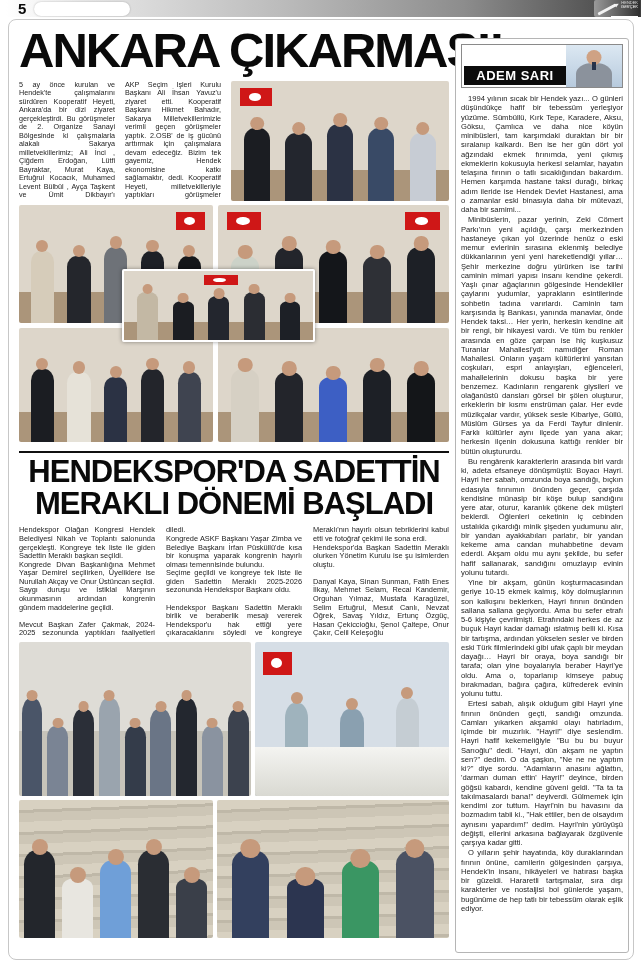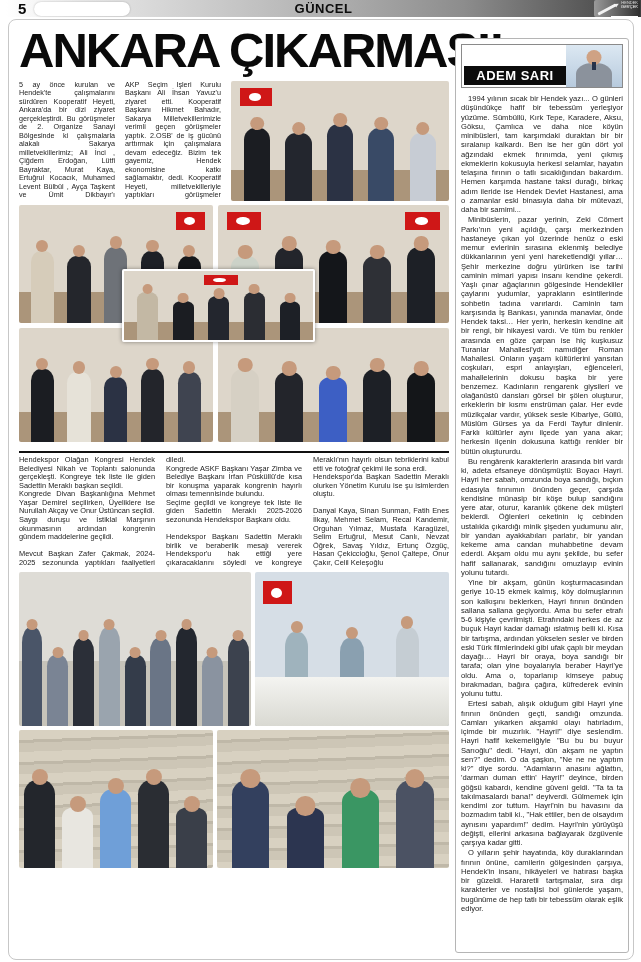--- a/index.html
+++ b/index.html
@@ -95,21 +95,20 @@
   .col-body p{margin:0 0 1px 0;text-indent:7px;}
 </style>
 </head>
 <body>
 
 <div class="page">
 
   <div class="topbar">
     <span class="pageno">5</span>
     <span class="topbar-chip"></span>
-    <span class="section-title">GÜNCEL</span>
     <span class="brand">
       <i class="pen"></i>
       <span class="brand-txt">
         <span class="brand-l1">HENDEK</span>
         <span class="brand-l2">GERÇEK</span>
         <span class="brand-l3">HABER</span>
       </span>
     </span>
   </div>
 
@@ -172,20 +171,24 @@
           <i class="flag flag--center"></i>
         <span class="p" style="background: rgb(195, 184, 164);"></span>
             <span class="p" style="background: rgb(27, 29, 34);"></span>
             <span class="p" style="background: rgb(35, 38, 46);"></span>
             <span class="p" style="background: rgb(43, 45, 51);"></span>
             <span class="p" style="background: rgb(29, 32, 38);"></span>
           </div>
       </div>
 
       <hr class="divider">
+      <div class="h2">
+        <span>HENDEKSPOR'DA SADETTİN</span><br>
+        <span>MERAKLI DÖNEMİ BAŞLADI</span>
+      </div>
 
       <div class="a2-row">
         <div class="a2-col">Hendekspor Olağan Kongresi Hendek Belediyesi Nikah ve Toplantı salonunda gerçekleşti. Kongreye tek liste ile giden Sadettin Meraklı başkan seçildi.
 Kongrede Divan Başkanlığına Mehmet Yaşar Demirel seçilirken, Üyeliklere ise Nurullah Akçay ve Onur Üstüncan seçildi.
 Saygı duruşu ve İstiklal Marşının okunmasının ardından kongrenin gündem maddelerine geçildi.
 
 Mevcut Başkan Zafer Çakmak, 2024-2025 sezonunda yaptıkları faaliyetleri anlatarak göreve gelecek Başkan ve Yönetime başarılar</div>
         <div class="a2-col">diledi.
 Kongrede ASKF Başkanı Yaşar Zimba ve Belediye Başkanı İrfan Püsküllü'de kısa bir konuşma yaparak kongrenin hayırlı olması temennisinde bulundu.
 Seçime geçildi ve kongreye tek liste ile giden Sadettin Meraklı 2025-2026 sezonunda Hendekspor Başkanı oldu.

